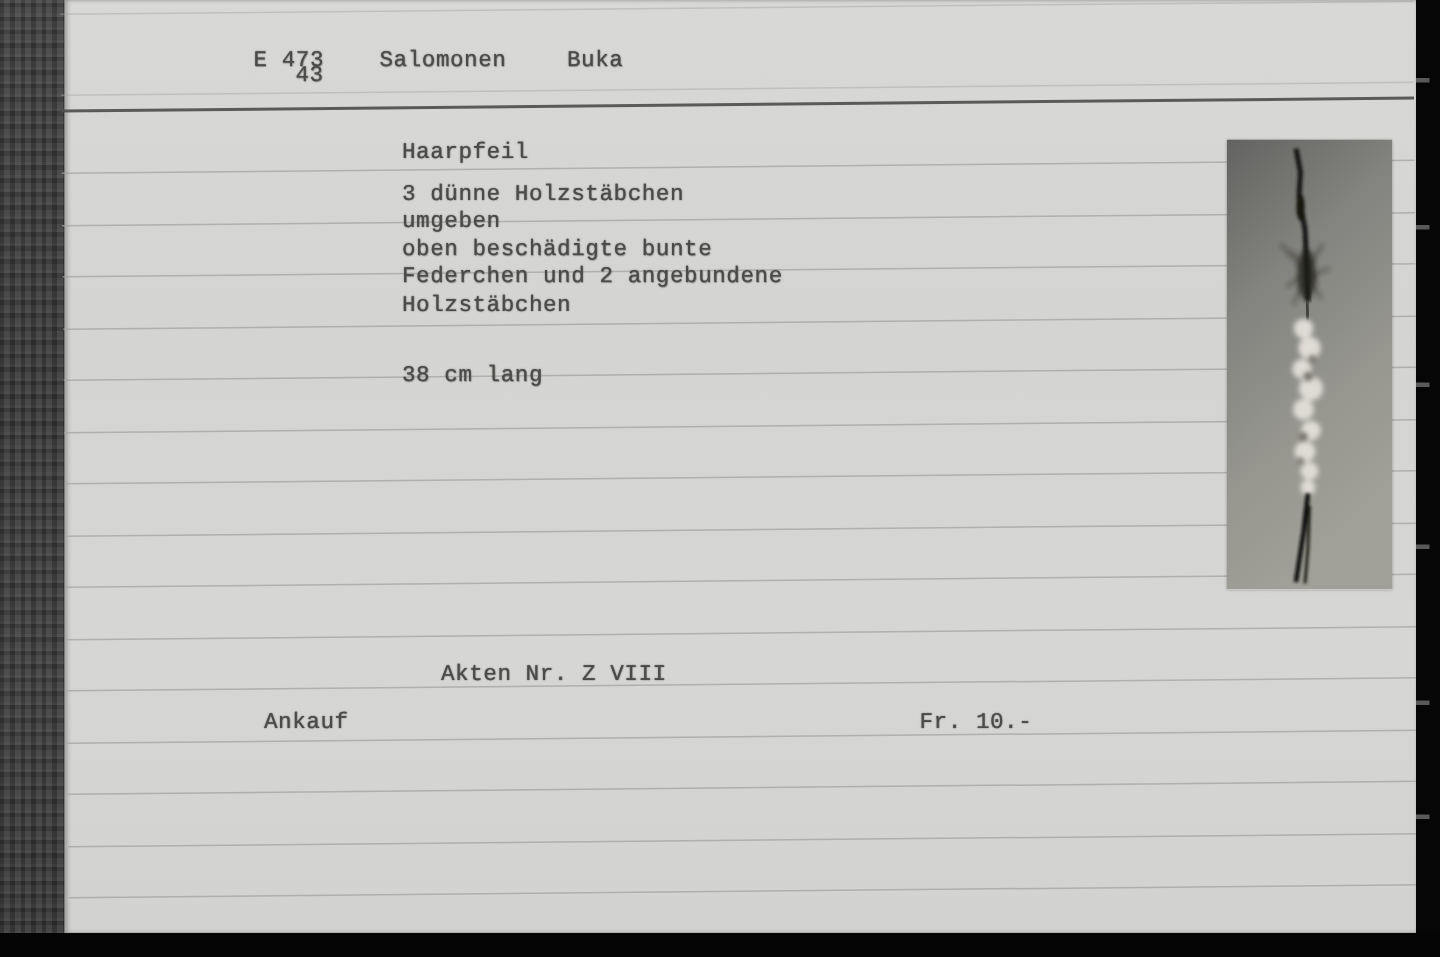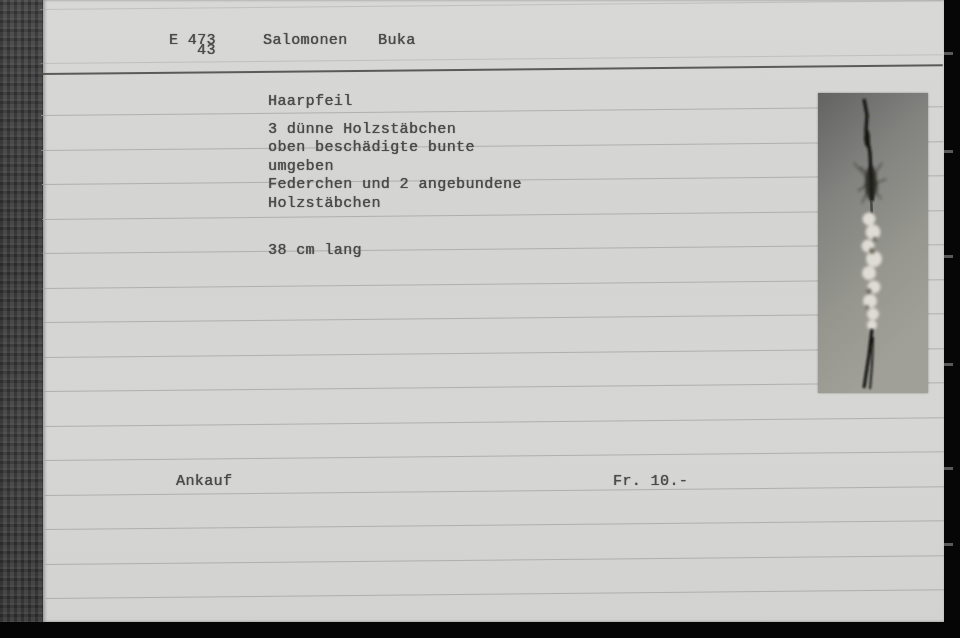--- a/index.html
+++ b/index.html
@@ -86,35 +86,36 @@
         <div class="rule" style="top: 460px;"></div>
         <div class="rule" style="top: 495px;"></div>
         <div class="rule" style="top: 529px;"></div>
         <div class="rule" style="top: 564px;"></div>
         <div class="rule" style="top: 598px;"></div>
         <div class="rule-thick" style="top: 73px;"></div>
       </div>
 
     <div class="tw" style="left:126px;top:31px;">E 473</div>
     <div class="tw" style="left:154px;top:41px;">43</div>
-    <div class="tw" style="left:220px;top:31px;font-family:Liberation Mono, monospace;">Salomonen</div>
+    <div class="tw" style="left:210px;top:31px;font-family:Liberation Mono, monospace;">Salomonen</div>
     <div class="tw" style="left:335px;top:31px;">Buka</div>
 
     <div class="tw" style="left:225px;top:92px;">Haarpfeil</div>
 
     <div class="desc" style="left:225px;top:120px;">
       <div class="tw-line tw" style="position:relative;">3 dünne Holzstäbchen</div>
+      <div class="tw-line tw" style="position:relative;">umgeben</div>
       <div class="tw-line tw" style="position:relative;">oben beschädigte bunte</div>
-      <div class="tw-line tw" style="position:relative;">umgeben</div>
       <div class="tw-line tw" style="position:relative;">Federchen und 2 angebundene</div>
       <div class="tw-line tw" style="position:relative;">Holzstäbchen</div>
     </div>
 
     <div class="tw" style="left:225px;top:241px;">38 cm lang</div>
 
+    <div class="tw" style="left:251px;top:440px;">Akten Nr. Z VIII</div>
     <div class="tw" style="left:133px;top:472px;">Ankauf</div>
     <div class="tw" style="left:570px;top:472px;">Fr. 10.-</div>
 
     <div class="photo">
       <svg width="110" height="300" viewBox="0 0 110 300" xmlns="http://www.w3.org/2000/svg">
         <defs>
           <linearGradient id="pbg" x1="0" y1="0" x2="0.35" y2="1">
             <stop offset="0" stop-color="#636361"></stop>
             <stop offset="0.35" stop-color="#82827f"></stop>
             <stop offset="0.7" stop-color="#96968f"></stop>

